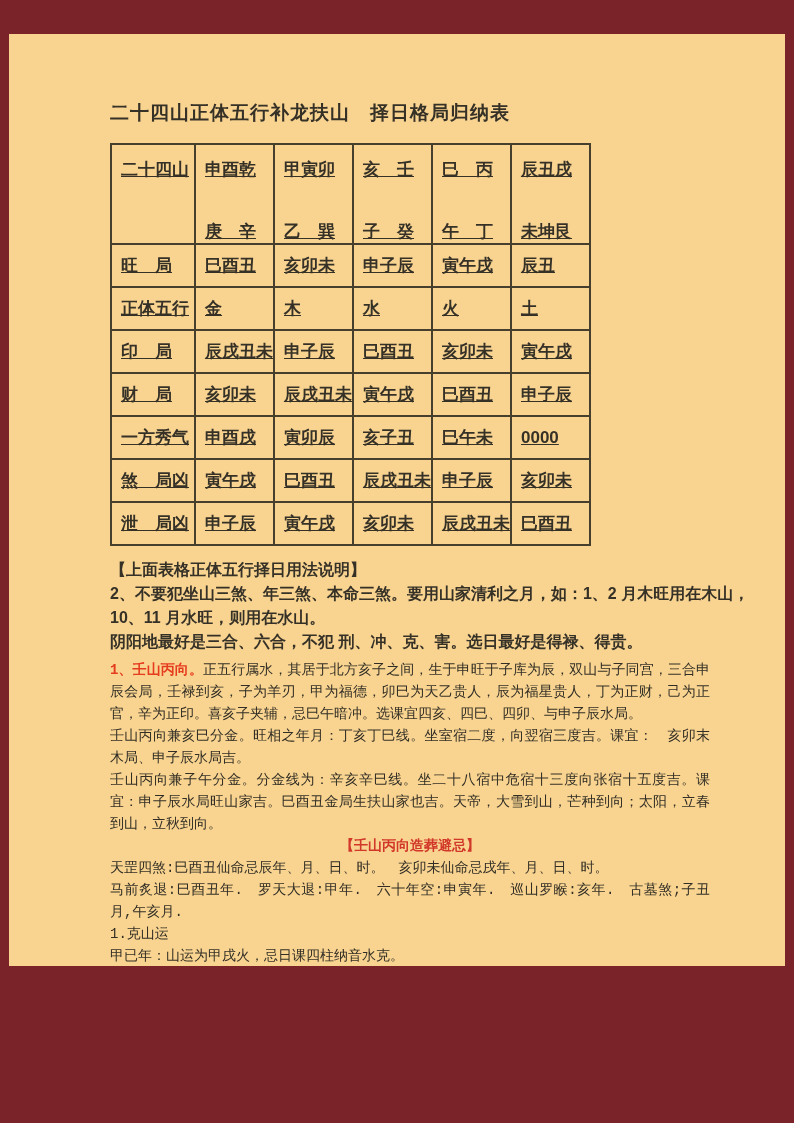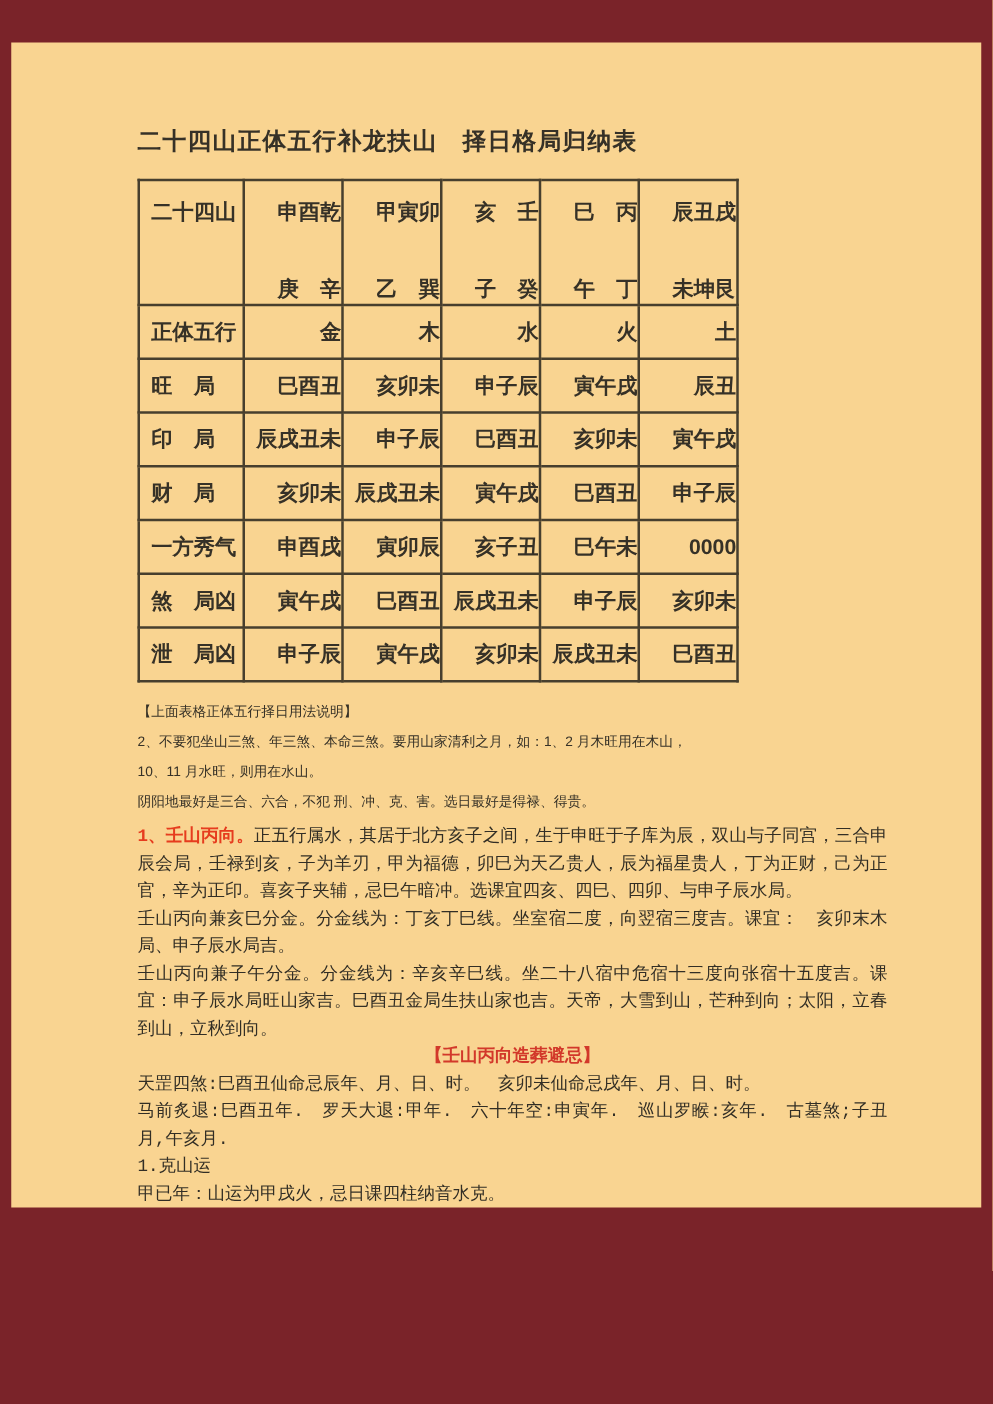--- a/index.html
+++ b/index.html
@@ -22,35 +22,35 @@
     position:absolute;left:9px;top:34px;width:776px;height:932px;
     background:var(--page-bg);
     padding:66px 0 0 101px;
     overflow:hidden;
   }
   .title{
     font-size:19px;font-weight:bold;letter-spacing:1px;
     color:var(--text);
     margin:0 0 17px 0;
   }
-  table.grid{border-collapse:collapse;table-layout:fixed;}
+  table.grid{border-collapse:collapse;table-layout:fixed;text-decoration:underline;}
   table.grid td{
     border:2px solid var(--table-border);
     font-weight:bold;font-size:17px;color:var(--text);
     padding:0 0 0 9px;vertical-align:middle;
     letter-spacing:0px;white-space:nowrap;overflow:hidden;
   }
   td.c0{width:84px;}
-  td.c{width:79px;text-align:right;}
+  td.c{width:79px;}
   tr.hdr td{height:82px;vertical-align:top;padding-top:13px;}
   .hline2{margin-top:39px;}
   tr.datarow td{height:43px;}
   .notes{
     margin-top:12px;
-    font-size:11px;font-weight:normal;line-height:24px;
+    font-size:16px;font-weight:bold;line-height:24px;
     width:620px;color:var(--text);
   }
   .notes div{white-space:nowrap;}
   .bodytext{
     margin-top:5px;width:600px;
     font-family:Liberation Mono, monospace;
     font-size:14px;line-height:22px;text-align:justify;
     color:#322e25;
   }
   .bodytext p{margin:0;}
@@ -86,34 +86,34 @@
         <div>巳　丙</div>
         <div class="hline2">午　丁</div>
       </td>
       <td class="c">
         <div>辰丑戌</div>
         <div class="hline2">未坤艮</div>
       </td>
     </tr>
 
     <tr class="datarow">
+      <td class="c0">旺　局</td>
+      <td class="c">巳酉丑</td>
+      <td class="c">亥卯未</td>
+      <td class="c">申子辰</td>
+      <td class="c">寅午戌</td>
+      <td class="c">辰丑</td>
+    </tr>
+    <tr class="datarow">
       <td class="c0">正体五行</td>
       <td class="c">金</td>
       <td class="c">木</td>
       <td class="c">水</td>
       <td class="c">火</td>
       <td class="c">土</td>
-    </tr>
-    <tr class="datarow">
-      <td class="c0">旺　局</td>
-      <td class="c">巳酉丑</td>
-      <td class="c">亥卯未</td>
-      <td class="c">申子辰</td>
-      <td class="c">寅午戌</td>
-      <td class="c">辰丑</td>
     </tr>
     <tr class="datarow">
       <td class="c0">印　局</td>
       <td class="c">辰戌丑未</td>
       <td class="c">申子辰</td>
       <td class="c">巳酉丑</td>
       <td class="c">亥卯未</td>
       <td class="c">寅午戌</td>
     </tr>
     <tr class="datarow">
@@ -153,21 +153,21 @@
 
   <div class="notes">
     <div>【上面表格正体五行择日用法说明】</div>
     <div>2、不要犯坐山三煞、年三煞、本命三煞。要用山家清利之月，如：1、2 月木旺用在木山，</div>
     <div>10、11 月水旺，则用在水山。</div>
     <div>阴阳地最好是三合、六合，不犯 刑、冲、克、害。选日最好是得禄、得贵。</div>
   </div>
 
   <div class="bodytext">
     <p><span class="red-lead">1、壬山丙向。</span><span>正五行属水，其居于北方亥子之间，生于申旺于子库为辰，双山与子同宫，三合申辰会局，壬禄到亥，子为羊刃，甲为福德，卯巳为天乙贵人，辰为福星贵人，丁为正财，己为正官，辛为正印。喜亥子夹辅，忌巳午暗冲。选课宜四亥、四巳、四卯、与申子辰水局。</span></p>
-    <p>壬山丙向兼亥巳分金。分金线为：丁亥丁巳线。坐室宿二度，向翌宿三度吉。课宜：　亥卯末木局、申子辰水局吉。</p>
+    <p>壬山丙向兼亥巳分金。旺相之年月：丁亥丁巳线。坐室宿二度，向翌宿三度吉。课宜：　亥卯末木局、申子辰水局吉。</p>
     <p>壬山丙向兼子午分金。分金线为：辛亥辛巳线。坐二十八宿中危宿十三度向张宿十五度吉。课宜：申子辰水局旺山家吉。巳酉丑金局生扶山家也吉。天帝，大雪到山，芒种到向；太阳，立春到山，立秋到向。</p>
     <p class="red-heading">【壬山丙向造葬避忌】</p>
     <p>天罡四煞:巳酉丑仙命忌辰年、月、日、时。　亥卯未仙命忌戌年、月、日、时。</p>
     <p>马前炙退:巳酉丑年.　罗天大退:甲年.　六十年空:申寅年.　巡山罗睺:亥年.　古墓煞;子丑月,午亥月.</p>
     <p>1.克山运</p>
     <p>甲已年：山运为甲戌火，忌日课四柱纳音水克。</p>
     <p>乙庚年：山运为丙戌土，忌日课四柱纳音木克。</p>
   </div>
 
 </div>

